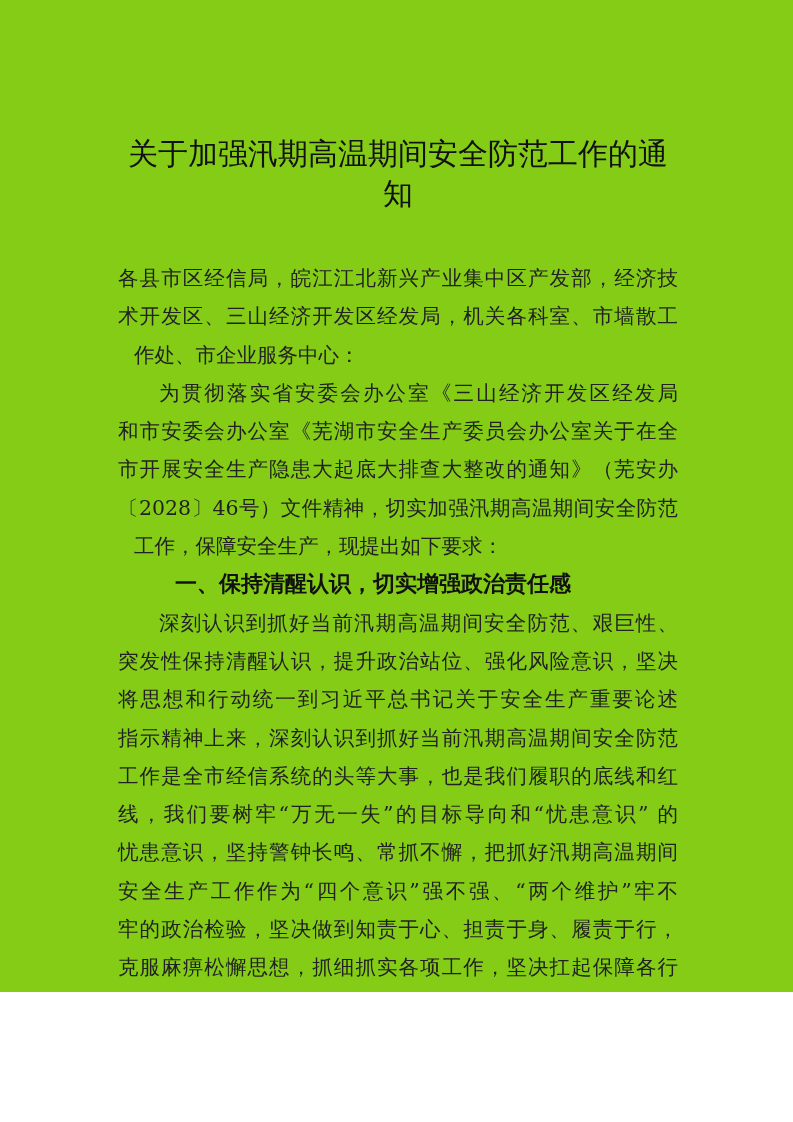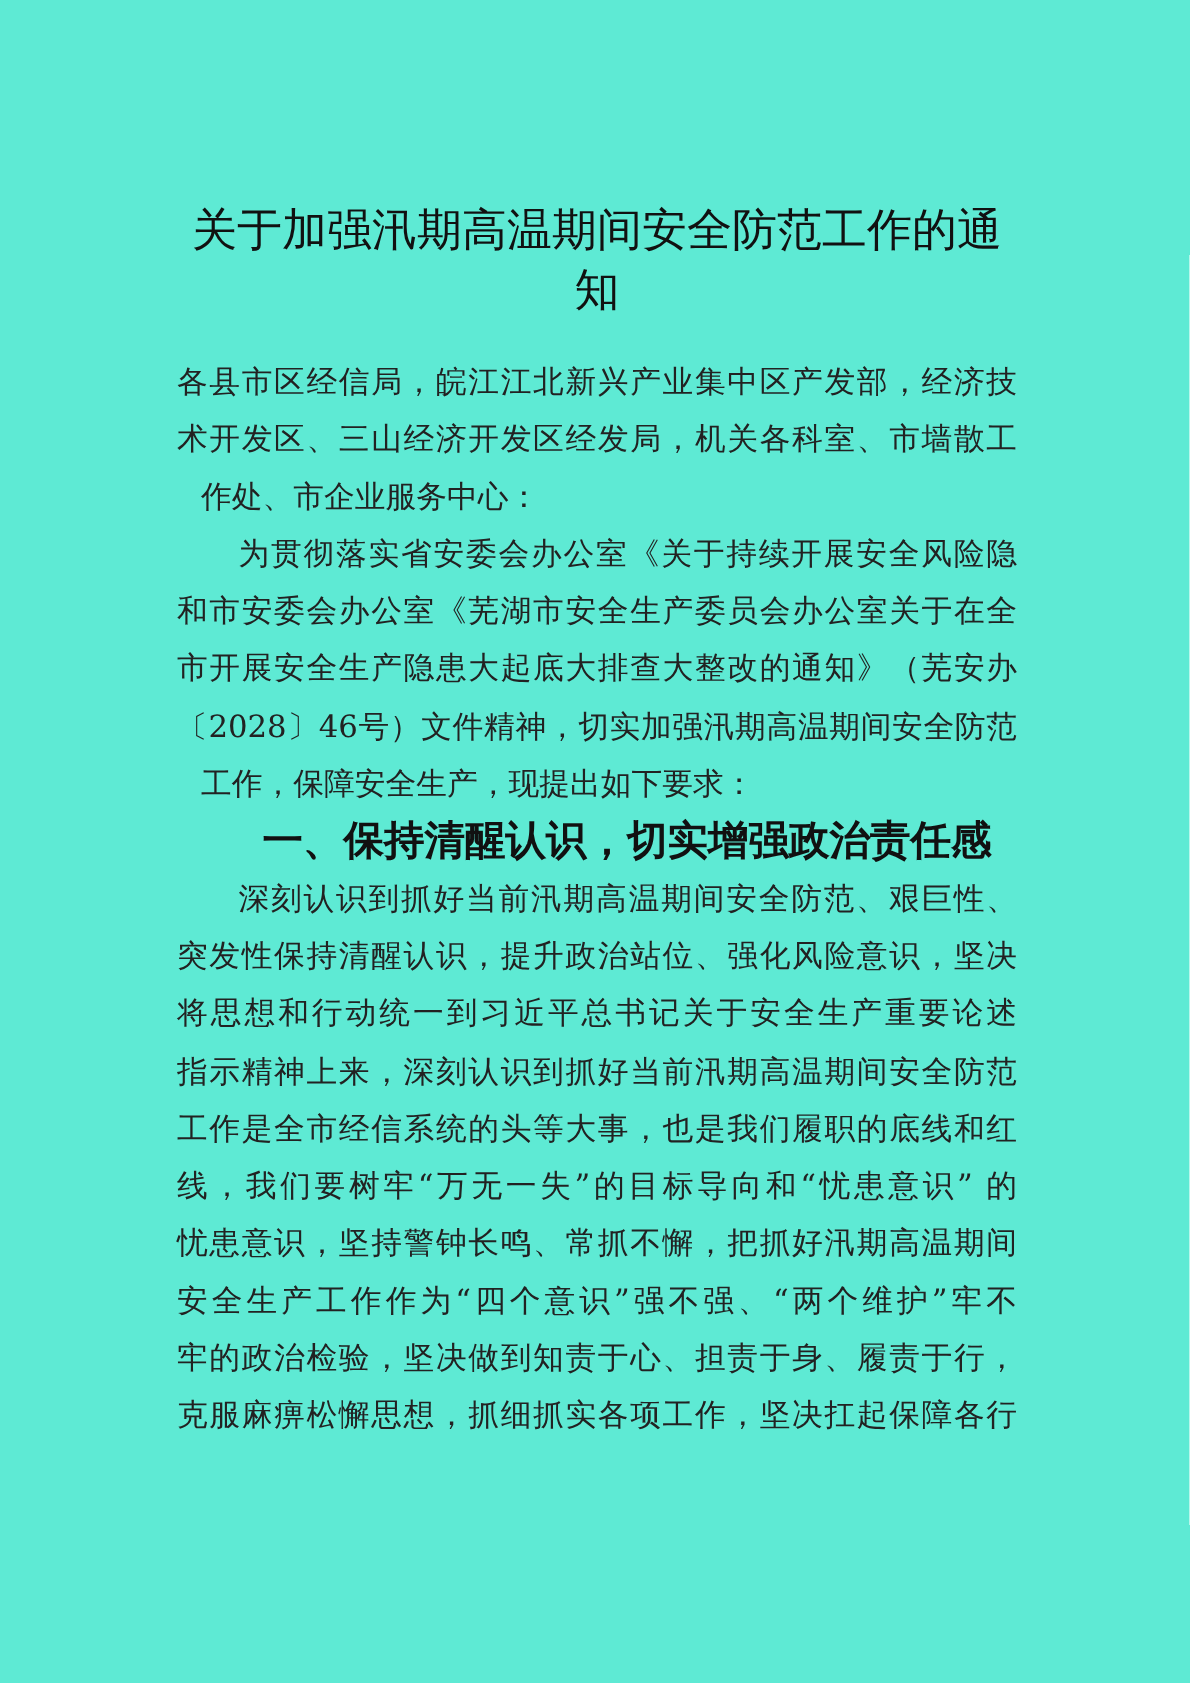--- a/index.html
+++ b/index.html
@@ -1,45 +1,45 @@
 <!DOCTYPE html>
 <html><head>
 <meta charset="utf-8">
 <style>
   html, body { margin: 0; padding: 0; background: #ffffff; }
   body { width: 793px; height: 1122px; position: relative; overflow: hidden;
          font-family: "DejaVu Serif", "Liberation Serif", serif; color: #111; }
-  .page { position: absolute; left: 0; top: 0; width: 793px; height: 1122px; background: #5eead4; }
+  .page { position: absolute; left: 0; top: 0; width: 793px; height: 992px; background: #84cc16; }
   .title { position: absolute; left: 118px; width: 560px; top: 134px; text-align: center;
            font-size: 30px; line-height: 40px; font-weight: normal; color: #111; letter-spacing: 0px; margin: 0; }
-  .body { position: absolute; left: 118px; width: 560px; top: 235px; }
+  .body { position: absolute; left: 118px; width: 560px; top: 259px; }
   .line { height: 38.3px; line-height: 38.3px; font-size: 20.5px; white-space: nowrap;
           text-align: justify; text-align-last: justify; color: #222; }
   .line.last { text-align-last: left; margin-left: 16px; }
   .indent { padding-left: 41px; }
-  .heading { font-family: Liberation Serif, serif; font-weight: bold; font-size: 27px; color: #111; }
+  .heading { font-family: Liberation Serif, serif; font-weight: bold; font-size: 22px; color: #111; }
 </style>
 </head>
 <body>
 
 <div class="page">
   <h1 class="title">
     <div>关于加强汛期高温期间安全防范工作的通</div>
     <div>知</div>
   </h1>
 
   <div class="body">
     <div>
       <div class="line">各县市区经信局，皖江江北新兴产业集中区产发部，经济技</div>
       <div class="line">术开发区、三山经济开发区经发局，机关各科室、市墙散工</div>
       <div class="line last">作处、市企业服务中心：</div>
     </div>
 
     <div>
-      <div class="line indent">为贯彻落实省安委会办公室《关于持续开展安全风险隐</div>
+      <div class="line indent">为贯彻落实省安委会办公室《三山经济开发区经发局</div>
       <div class="line">和市安委会办公室《芜湖市安全生产委员会办公室关于在全</div>
       <div class="line">市开展安全生产隐患大起底大排查大整改的通知》（芜安办</div>
       <div class="line">〔2028〕46号）文件精神，切实加强汛期高温期间安全防范</div>
       <div class="line last">工作，保障安全生产，现提出如下要求：</div>
     </div>
 
     <div class="line last indent heading">一、保持清醒认识，切实增强政治责任感</div>
 
     <div>
       <div class="line indent">深刻认识到抓好当前汛期高温期间安全防范、艰巨性、</div>

